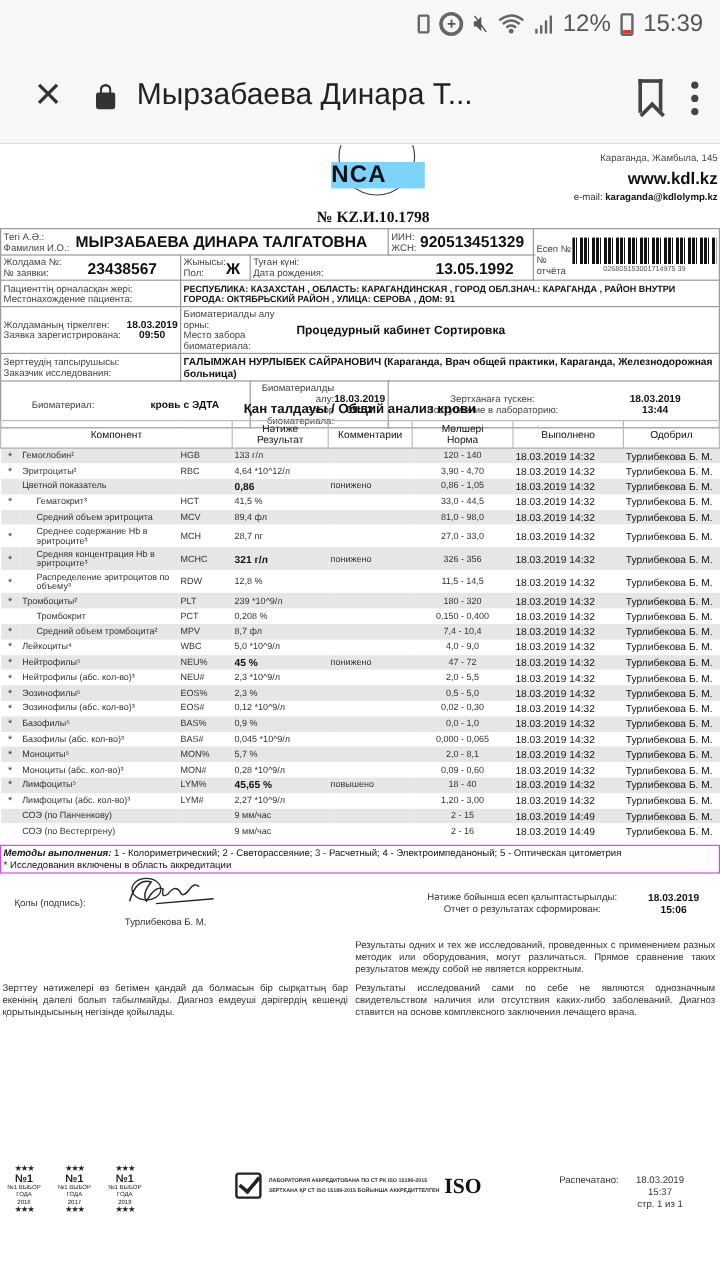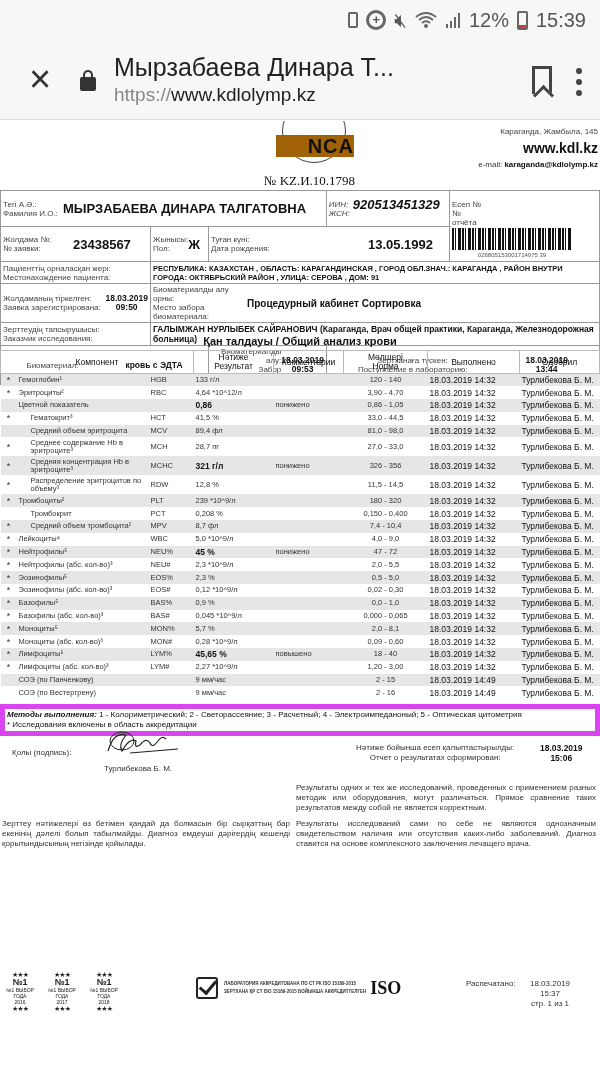--- a/index.html
+++ b/index.html
@@ -30,22 +30,22 @@
   
   .doc { position: absolute; top: 121px; left: 0; width: 600px; height: 944px; overflow: hidden; background: #fff; font-size: 8px; }
 
   .logo-left { position: absolute; left: 0; top: 0; width: 200px; height: 50px; }
   .logo-tri { position: absolute; left: 0; top: 2px; width: 0; height: 0; border-left: 30px solid transparent; border-right: 22px solid transparent; border-bottom: 28px solid #1a1a1a; }
   .logo-word { position: absolute; left: 56px; top: -6px; font-family: "Liberation Sans", sans-serif; font-weight: 900; font-size: 38px; letter-spacing: -1px; color: #1a1a1a; transform: scaleX(1.1); transform-origin: left; }
   .logo-sub { position: absolute; left: 0; top: 39px; font-size: 10px; color: #333; }
 
   .nca { position: absolute; left: 270px; top: 0; width: 90px; height: 50px; }
   .nca-globe { position: absolute; left: 12px; top: -22px; width: 64px; height: 64px; border: 1px solid #444; border-radius: 50%; }
-  .nca-text { position: absolute; left: 6px; top: 14px; width: 78px; height: 22px; background: #a16207; font-weight: 900; font-size: 20px; text-align: right; line-height: 22px; color: #111; letter-spacing: 1px; }
-  .kz-num { position: absolute; left: 264px; top: 52px; font-family: "Liberation Serif", serif; font-weight: normal; font-size: 13px; }
+  .nca-text { position: absolute; left: 6px; top: 14px; width: 78px; height: 22px; background: #7dd3fc; font-weight: 900; font-size: 20px; text-align: left; line-height: 22px; color: #111; letter-spacing: 1px; }
+  .kz-num { position: absolute; left: 264px; top: 52px; font-family: "Liberation Serif", serif; font-weight: bold; font-size: 13px; }
 
   .contacts { position: absolute; right: 2px; top: 6px; text-align: right; }
   .contacts .addr { font-size: 8px; color: #444; }
   .contacts .web { font-size: 14px; font-weight: bold; margin-top: 4px; }
   .contacts .mail { font-size: 8px; margin-top: 4px; color: #333; }
   .contacts .mail b { color: #111; }
 
   
   .info { position: absolute; left: 0; top: 69px; width: 600px; border-collapse: collapse; }
   .info td { border: 1px solid #999; vertical-align: middle; padding: 1px 2px; font-size: 8px; line-height: 9px; }
@@ -67,21 +67,21 @@
   .results td.code { width: 45px; text-align: left; }
   .results td.res { width: 80px; }
   .results td.com { width: 70px; }
   .results td.norm { width: 84px; text-align: center; }
   .results td.done { width: 92px; text-align: left; font-size: 8.5px; color: #111; }
   .results td.appr { width: 80px; text-align: left; font-size: 8.5px; color: #111; }
   .results td.name { padding-left: 2px; }
   .results td.name.ind { padding-left: 14px; }
   .results td.b { font-weight: bold; color: #111; font-size: 8.5px; }
 
-  .methods { position: absolute; top: 583px; left: 0; width: 600px; border: 5px solid #d946ef; padding: 1px 2px; font-size: 8px; line-height: 10px; }
+  .methods { position: absolute; top: 583px; left: 0; width: 600px; border: 1px solid #d946ef; padding: 1px 2px; font-size: 8px; line-height: 10px; }
   .methods b { font-style: italic; }
 
   .sign-lbl { position: absolute; top: 627px; left: 12px; font-size: 8px; color: #333; }
   .signature { position: absolute; top: 606px; left: 100px; width: 80px; height: 32px; }
   .signer { position: absolute; top: 643px; left: 104px; font-size: 8px; color: #333; }
   .report-lbl { position: absolute; top: 622px; left: 356px; font-size: 8px; color: #333; text-align: center; line-height: 10px; }
   .report-val { position: absolute; top: 622px; left: 540px; font-size: 8.5px; font-weight: bold; text-align: center; line-height: 10px; }
 
   .disc { position: absolute; font-size: 8px; line-height: 10px; color: #333; text-align: justify; width: 288px; }
 
@@ -123,21 +123,20 @@
   <span>12%</span>
   <span class="ico sb-batt"></span>
   <span>15:39</span>
 </div>
 
 <div class="browserbar">
   <div class="close-x">×</div>
   <div class="lock"></div>
   <div class="titles">
     <div class="page-title">Мырзабаева Динара Т...</div>
-    <div class="url"><span class="scheme">https://</span><span>www.kdlolymp.kz</span></div>
   </div>
   <div class="bookmark"></div>
   <div class="kebab">
       <i></i>
       <i></i>
       <i></i>
     </div>
 </div>
 
 <div class="doc">
@@ -161,30 +160,30 @@
       <td colspan="4">
         <div style="display:flex;align-items:center;">
           <div class="lbl" style="width:60px">
                 <div>Тегі А.Ә.:</div>
                 <div>Фамилия И.О.:</div>
               </div>
           <span class="big">МЫРЗАБАЕВА ДИНАРА ТАЛГАТОВНА</span>
         </div>
       </td>
       <td colspan="2">
-        <div style="display:flex;align-items:flex-start;font-style:italic;">
+        <div style="display:flex;align-items:center;">
           <div class="lbl" style="width:24px">
                 <div>ИИН:</div>
                 <div>ЖСН:</div>
               </div>
           <span class="big">920513451329</span>
         </div>
       </td>
       <td rowspan="2" style="width:150px">
-        <div style="display:flex;align-items:flex-start;flex-direction:column;">
+        <div style="display:flex;align-items:flex-end;">
           <div class="lbl" style="width:30px;margin-top:8px">
                 <div>Есеп №</div>
                 <div>№ отчёта</div>
               </div>
           <div>
                 <div class="barcode"></div>
                 <div class="barnum">026805153001714975 39</div>
               </div>
         </div>
       </td>

